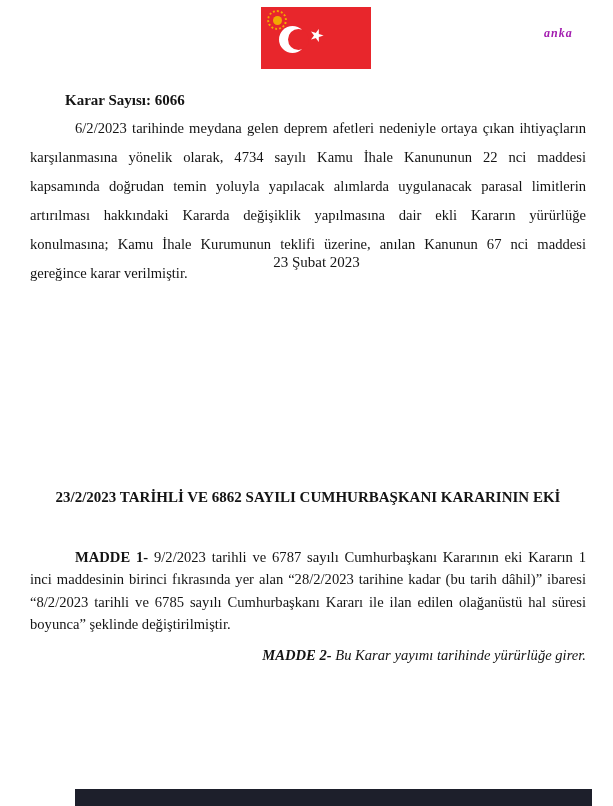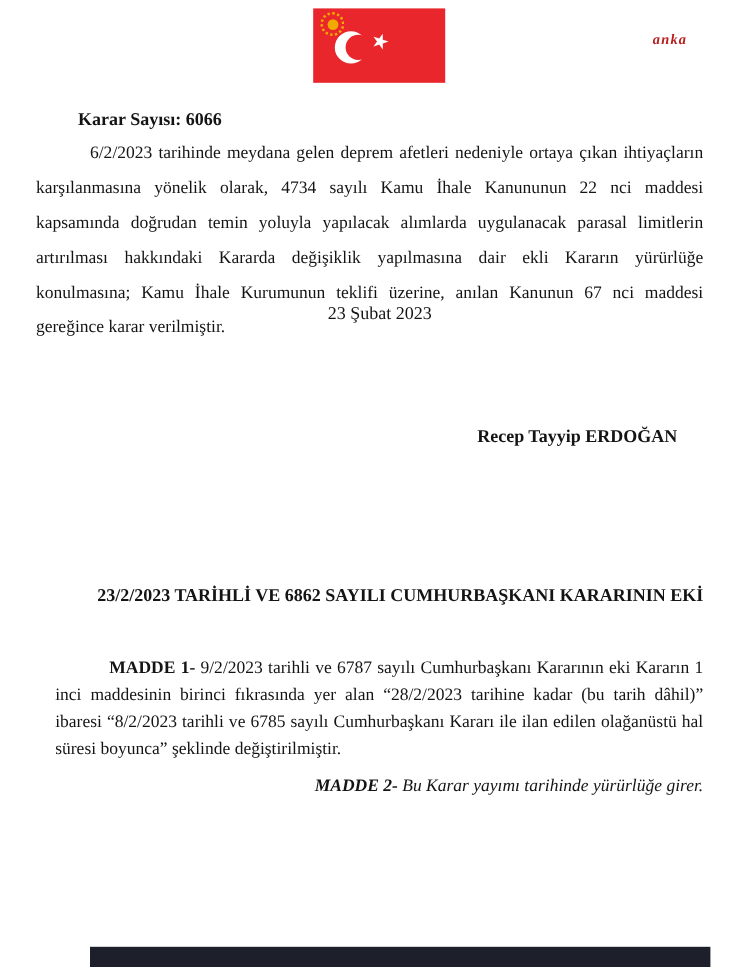--- a/index.html
+++ b/index.html
@@ -72,21 +72,21 @@
     line-height: 17px;
     transform: rotate(18deg);
     font-family: "DejaVu Sans", sans-serif;
   }
 
   
   .watermark {
     position: absolute;
     left: 544px;
     top: 26px;
-    color: #b91c1c;
+    color: #a21caf;
     font-style: italic;
     font-weight: bold;
     font-size: 12px;
     letter-spacing: 1px;
   }
 
   
   .decision-no {
     position: absolute;
     left: 65px;
@@ -123,39 +123,38 @@
     font-size: 15px;
     line-height: 27px;
   }
   .signature .sig-name { font-weight: bold; }
 
   .annex-heading {
     position: absolute;
     left: 30px;
     right: 27px;
     top: 486px;
-    text-align: right;
+    text-align: center;
     font-weight: bold;
     font-size: 15px;
     line-height: 22px;
     font-family: Liberation Serif, serif;
   }
   .annex-heading .annex-line2 {
     text-decoration: underline;
     letter-spacing: 0.5px;
   }
 
   .articles {
     position: absolute;
     left: 30px;
     right: 27px;
     top: 546px;
     font-size: 14.6px;
     line-height: 22.3px;
-    margin-left: 16px;
   }
   .article {
     margin: 0 0 9px 0;
     text-align: justify;
     text-indent: 45px;
   }
   .article.single { text-align: right; margin-bottom: 11px; font-style: italic; }
   .article .madde-label { font-weight: bold; }
 
   
@@ -183,21 +182,20 @@
 
   <div class="watermark">anka</div>
 
   <div class="decision-no">Karar Sayısı: 6066</div>
 
   <p class="intro">6/2/2023 tarihinde meydana gelen deprem afetleri nedeniyle ortaya çıkan ihtiyaçların karşılanmasına yönelik olarak, 4734 sayılı Kamu İhale Kanununun 22 nci maddesi kapsamında doğrudan temin yoluyla yapılacak alımlarda uygulanacak parasal limitlerin artırılması hakkındaki Kararda değişiklik yapılmasına dair ekli Kararın yürürlüğe konulmasına; Kamu İhale Kurumunun teklifi üzerine, anılan Kanunun 67 nci maddesi gereğince karar verilmiştir.</p>
 
   <div class="doc-date">23 Şubat 2023</div>
 
   <div class="signature">
-    <div class="sig-name">Recep Tayyip ERDOĞAN</div>
   </div>
 
   <div class="annex-heading">
     <div class="annex-line1">23/2/2023 TARİHLİ VE 6862 SAYILI CUMHURBAŞKANI KARARININ EKİ</div>
   </div>
 
   <div class="articles">
     <p class="article">
       <span class="madde-label">MADDE 1-</span><span> 9/2/2023 tarihli ve 6787 sayılı Cumhurbaşkanı Kararının eki Kararın 1 inci maddesinin birinci fıkrasında yer alan “28/2/2023 tarihine kadar (bu tarih dâhil)” ibaresi “8/2/2023 tarihli ve 6785 sayılı Cumhurbaşkanı Kararı ile ilan edilen olağanüstü hal süresi boyunca” şeklinde değiştirilmiştir.</span>
     </p>

